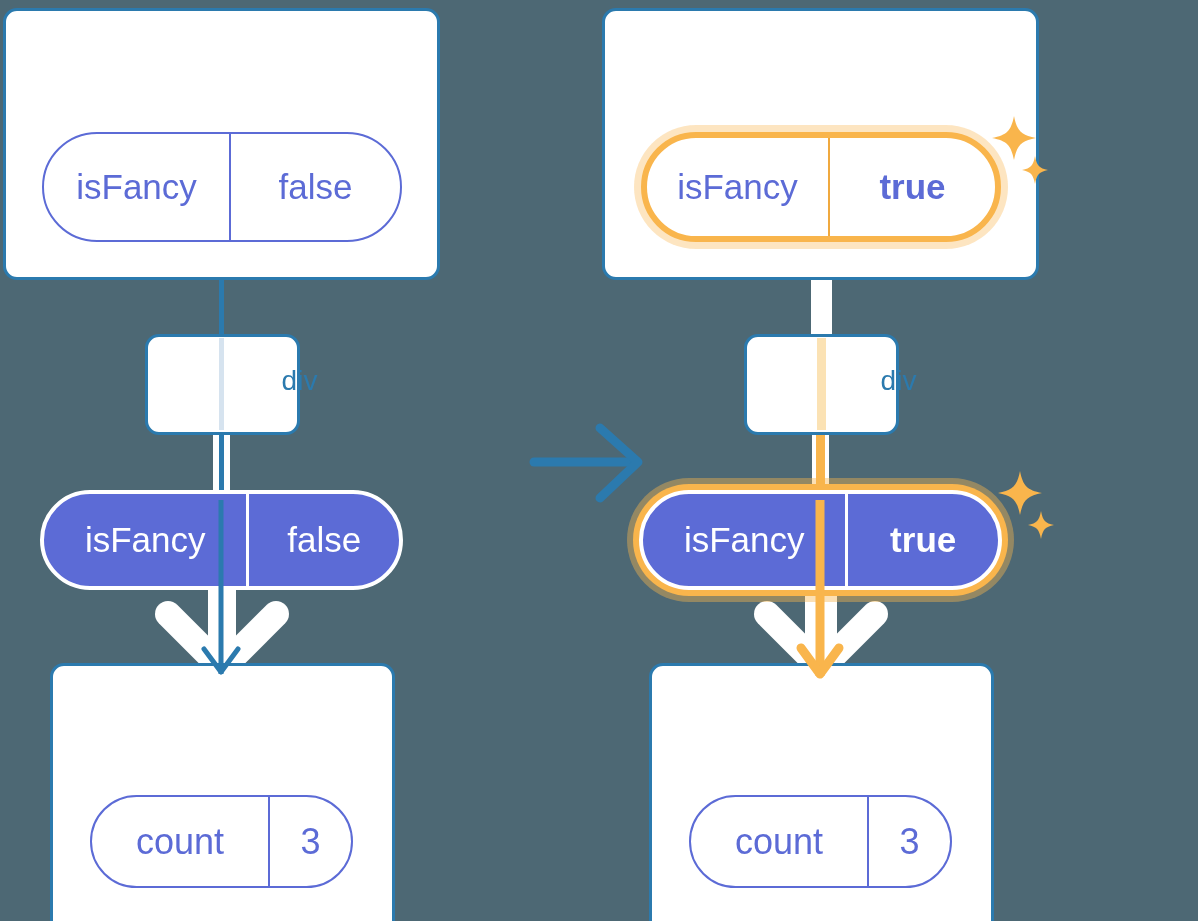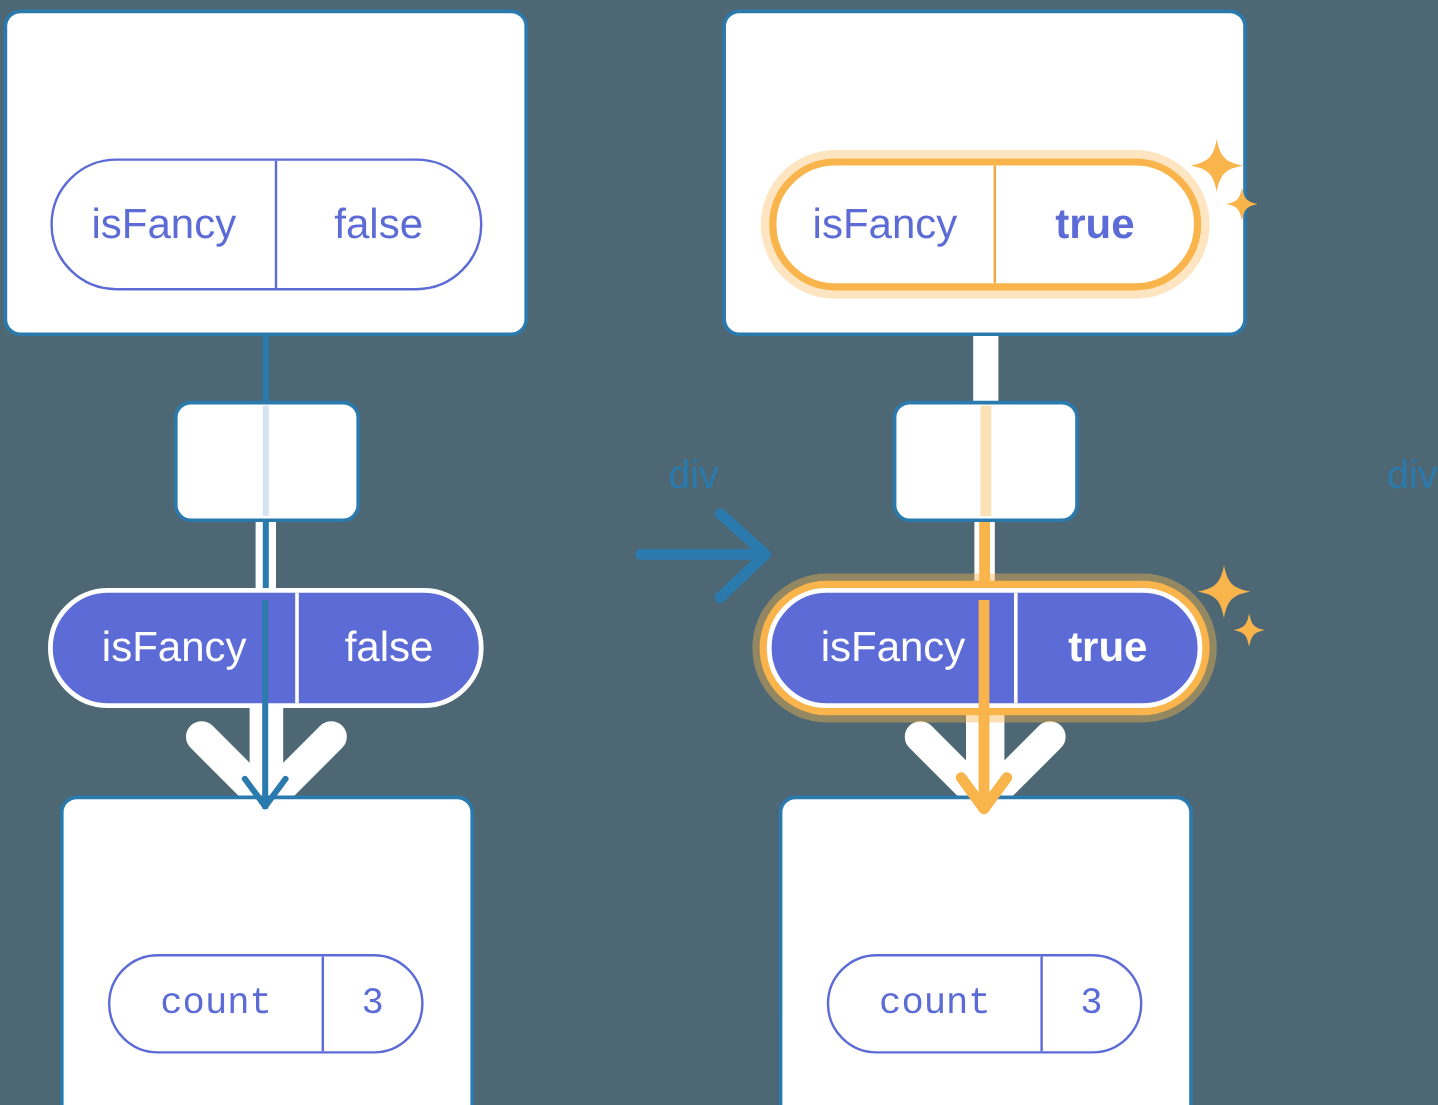--- a/index.html
+++ b/index.html
@@ -27,22 +27,22 @@
   .box-app{width:437px;height:272px;left:3px;top:-4px;}
   .box-div{width:155px;height:101px;left:145px;top:322px;}
   .box-counter{width:345px;height:274px;left:50px;top:651px;}
 
   .box-title{
     position:absolute;left:0;width:100%;text-align:center;
     color:#2b7aae;font-size:37px;letter-spacing:.2px;
     font-family:"Liberation Sans", sans-serif;
   }
   .div-label{
-    position:absolute;left:0;width:100%;text-align:right;
-    color:#2b7aae;font-size:33px;top:353px;z-index:6;margin-top:12px;
+    position:absolute;left:0;width:100%;text-align:center;
+    color:#2b7aae;font-size:28px;top:353px;z-index:6;
   }
 
   
   .pill{
     position:absolute;box-sizing:border-box;
     display:flex;align-items:stretch;
     z-index:6;
   }
   .pill-outline{
     border:2px solid #5c6bd6;
@@ -51,21 +51,21 @@
   }
   .pill .cell{
     display:flex;align-items:center;justify-content:center;
     color:#5c6bd6;
     box-sizing:border-box;
   }
   .pill-outline .cell.key{flex:0 0 52%;}
   .pill-outline .cell.val{flex:1 1 auto;border-left:2px solid #5c6bd6;}
 
   .pill-app{left:42px;top:120px;width:360px;height:110px;font-size:35px;}
-  .pill-counter{left:90px;top:783px;width:263px;height:83px;font-size:31px;font-family:Liberation Mono, monospace;}
+  .pill-counter{left:90px;top:783px;width:263px;height:93px;font-size:36px;}
   .pill-counter .cell.key{flex:0 0 68%;}
 
   
   .pill-solid{
     position:absolute;z-index:7;box-sizing:border-box;
     border-radius:999px;
     background:#5c6bd6;
     border:4px solid #ffffff;
     display:flex;align-items:stretch;
     left:40px;top:478px;width:363px;height:100px;

